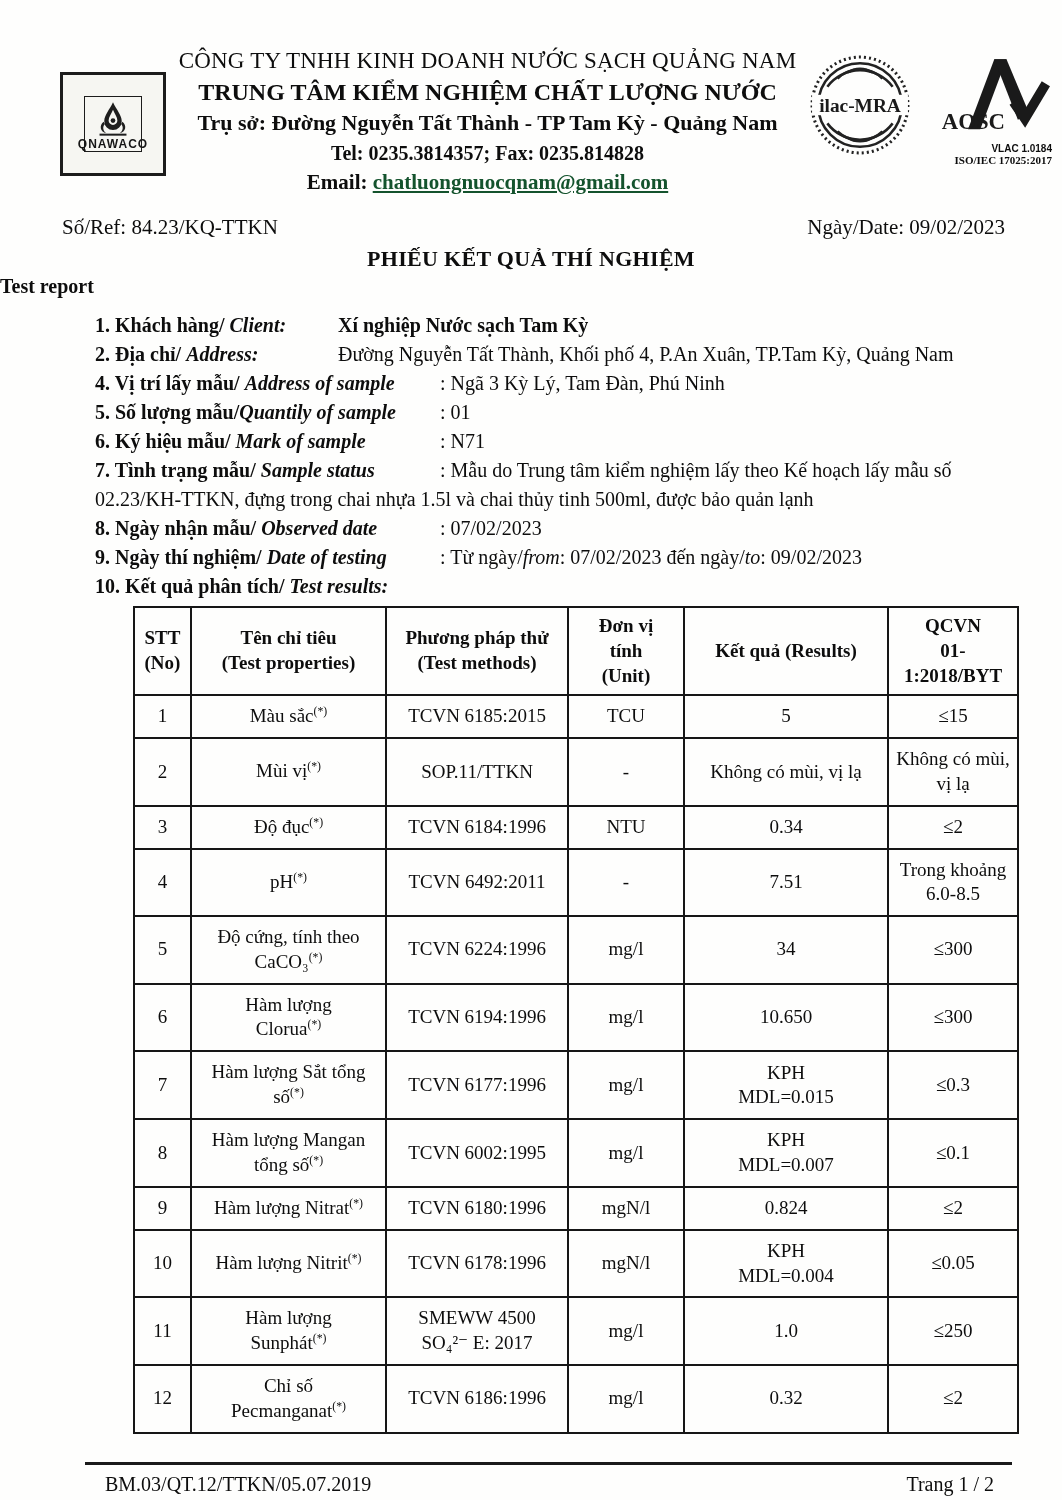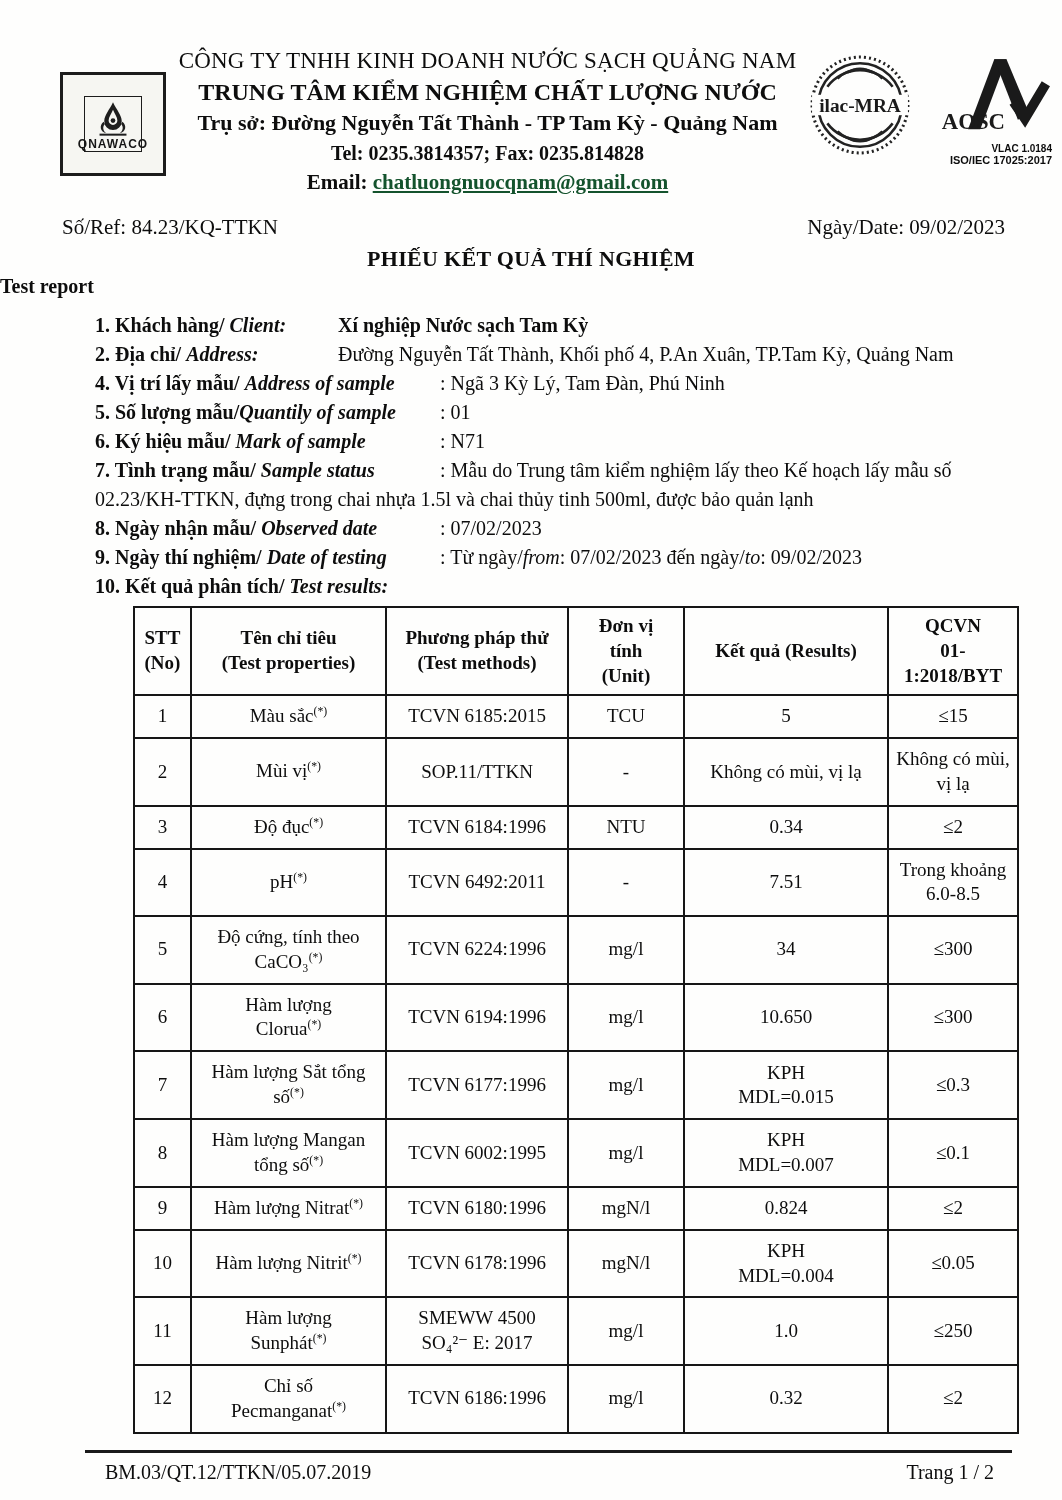--- a/index.html
+++ b/index.html
@@ -21,21 +21,21 @@
   .org .l1 { font-size:23px; letter-spacing:.2px; }
   .org .l2 { font-size:24px; font-weight:bold; margin-top:3px; }
   .org .l3 { font-size:22px; font-weight:bold; margin-top:3px; }
   .org .l4 { font-size:20px; font-weight:bold; margin-top:4px; }
   .org .l5 { font-size:21px; font-weight:bold; margin-top:4px; }
   .org .email-link { color:#14532d; text-decoration:underline; font-weight:bold; }
   .certs { display:flex; align-items:flex-start; gap:3px; margin-top:10px; }
   .ilac { width:102px; }
   .aosc { width:118px; text-align:right;margin-left:20px; }
   .aosc .small-line1 { font-size:10px; font-weight:bold; font-family:"Liberation Sans","DejaVu Sans",sans-serif; margin-top:1px; }
-  .aosc .small-line2 { font-size:11px; font-weight:bold; font-family:Liberation Sans, sans-serif; }
+  .aosc .small-line2 { font-size:11px; font-weight:bold; font-family:Liberation Serif, serif; }
   
   .ref-row { display:flex; justify-content:space-between; padding:20px 57px 0 62px; font-size:21px; }
   .doc-title { text-align:center; font-size:22px; font-weight:bold; margin-top:6px; letter-spacing:.3px; }
   .doc-subtitle { font-size:20px; font-weight:bold; margin-top:3px; }
   
   .info { padding:8px 55px 0 95px; font-size:20px; line-height:1.0; }
   .info-line { margin-top:9px; }
   .info-line .lbl { display:inline-block; }
   .info-line .lbl b { font-weight:bold; }
   .info-line .lbl i { font-weight:bold; font-style:italic; }
@@ -46,21 +46,21 @@
   
   .results-table { border-collapse:collapse; margin:10px 0 0 133px; table-layout:fixed; }
   .results-table th, .results-table td {
     border:2px solid #161616; text-align:center; vertical-align:middle;
     font-size:19px; padding:8px 4px; line-height:1.3; white-space:pre-line;
     overflow:hidden;
   }
   .results-table th { font-weight:bold; padding:6px 2px; }
   .results-table td sup { font-size:0.62em; }
   
-  .page-footer { position:absolute; left:85px; right:50px; bottom:16px;text-align:center; }
+  .page-footer { position:absolute; left:85px; right:50px; bottom:4px;text-align:center; }
   .page-footer .rule { height:3px; background:#1a1a1a; }
   .page-footer .foot-row { display:flex; justify-content:space-between; padding:8px 18px 0 20px; font-size:20px; }
   svg text { font-family:"Liberation Serif","DejaVu Serif",serif; }
 </style>
 </head>
 <body>
 
 <div class="page">
 
   <header class="letterhead">

